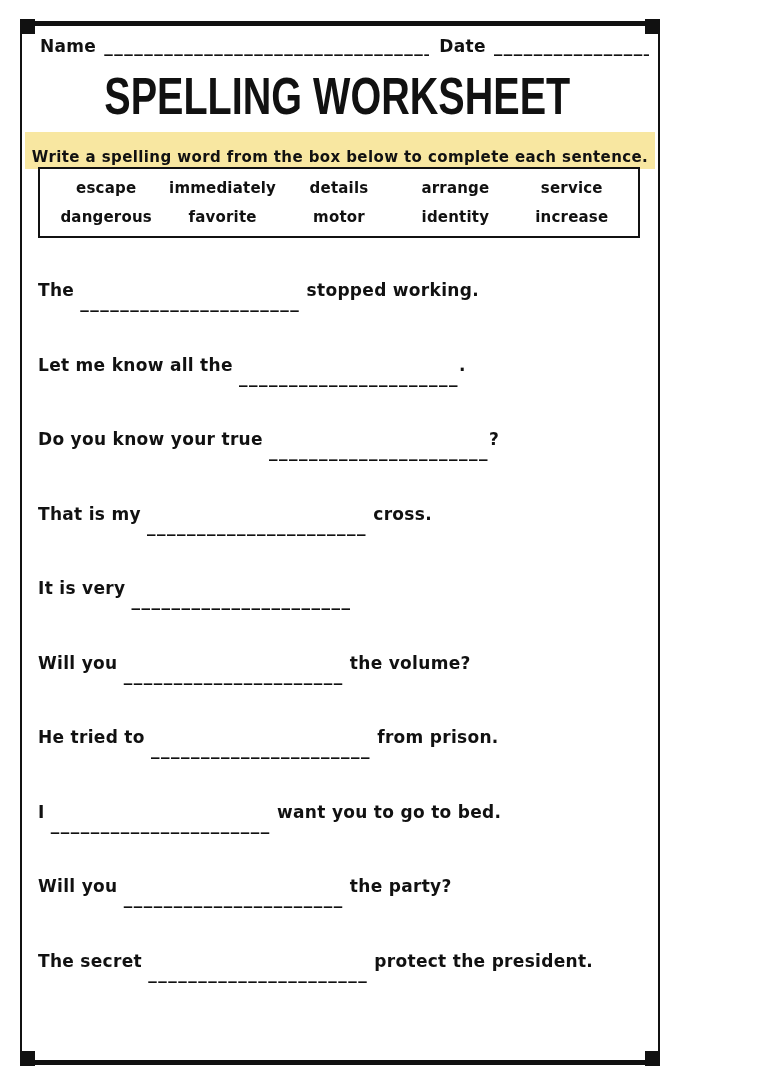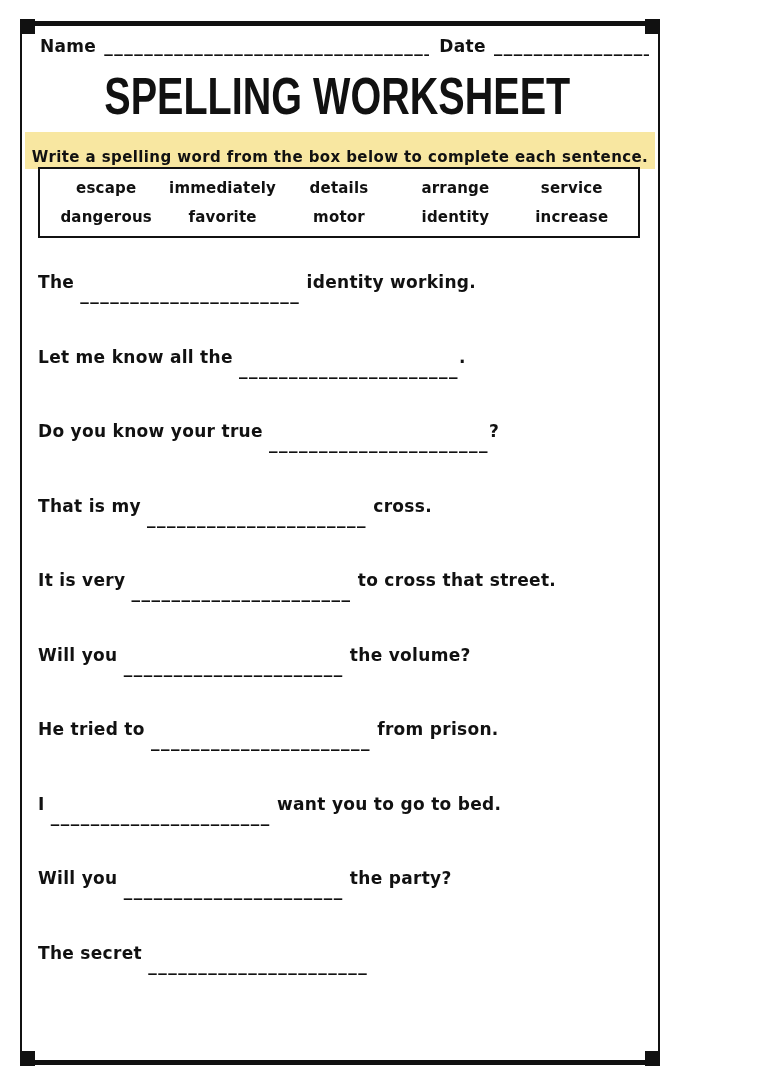--- a/index.html
+++ b/index.html
@@ -76,21 +76,21 @@
     display:grid;
     grid-template-columns:repeat(5,1fr);
     grid-template-rows:1fr 1fr;
     align-items:center;justify-items:center;
     padding:4px 8px;
     font-size:15px;font-weight:600;letter-spacing:.2px;
   }
 
   
   .sentences{
-    position:absolute;left:38px;right:28px;top:245px;
+    position:absolute;left:38px;right:28px;top:253px;
   }
   .sentence-row{
     height:74.5px;
     display:flex;align-items:center;
     font-size:17px;font-weight:600;letter-spacing:.3px;
     white-space:pre;
   }
   .sentence-row .blank{
     letter-spacing:1.5px;
     margin-top:24px;
@@ -130,44 +130,44 @@
     <span>service</span>
     <span>dangerous</span>
     <span>favorite</span>
     <span>motor</span>
     <span>identity</span>
     <span>increase</span>
   </div>
 
   <div class="sentences">
     <div class="sentence-row">
-      <span>The </span><span class="blank">______________________</span><span> identity working.</span>
+      <span>The </span><span class="blank">______________________</span><span> stopped working.</span>
     </div>
     <div class="sentence-row">
       <span>Let me know all the </span><span class="blank">______________________</span><span>.</span>
     </div>
     <div class="sentence-row">
       <span>Do you know your true </span><span class="blank">______________________</span><span>?</span>
     </div>
     <div class="sentence-row">
       <span>That is my </span><span class="blank">______________________</span><span> cross.</span>
     </div>
     <div class="sentence-row">
-      <span>It is very </span><span class="blank">______________________</span><span> to cross that street.</span>
+      <span>It is very </span><span class="blank">______________________</span>
     </div>
     <div class="sentence-row">
       <span>Will you </span><span class="blank">______________________</span><span> the volume?</span>
     </div>
     <div class="sentence-row">
       <span>He tried to </span><span class="blank">______________________</span><span> from prison.</span>
     </div>
     <div class="sentence-row">
       <span>I </span><span class="blank">______________________</span><span> want you to go to bed.</span>
     </div>
     <div class="sentence-row">
       <span>Will you </span><span class="blank">______________________</span><span> the party?</span>
     </div>
     <div class="sentence-row">
-      <span>The secret </span><span class="blank">______________________</span>
+      <span>The secret </span><span class="blank">______________________</span><span> protect the president.</span>
     </div>
   </div>
 
 </div>
 
 </body></html>

